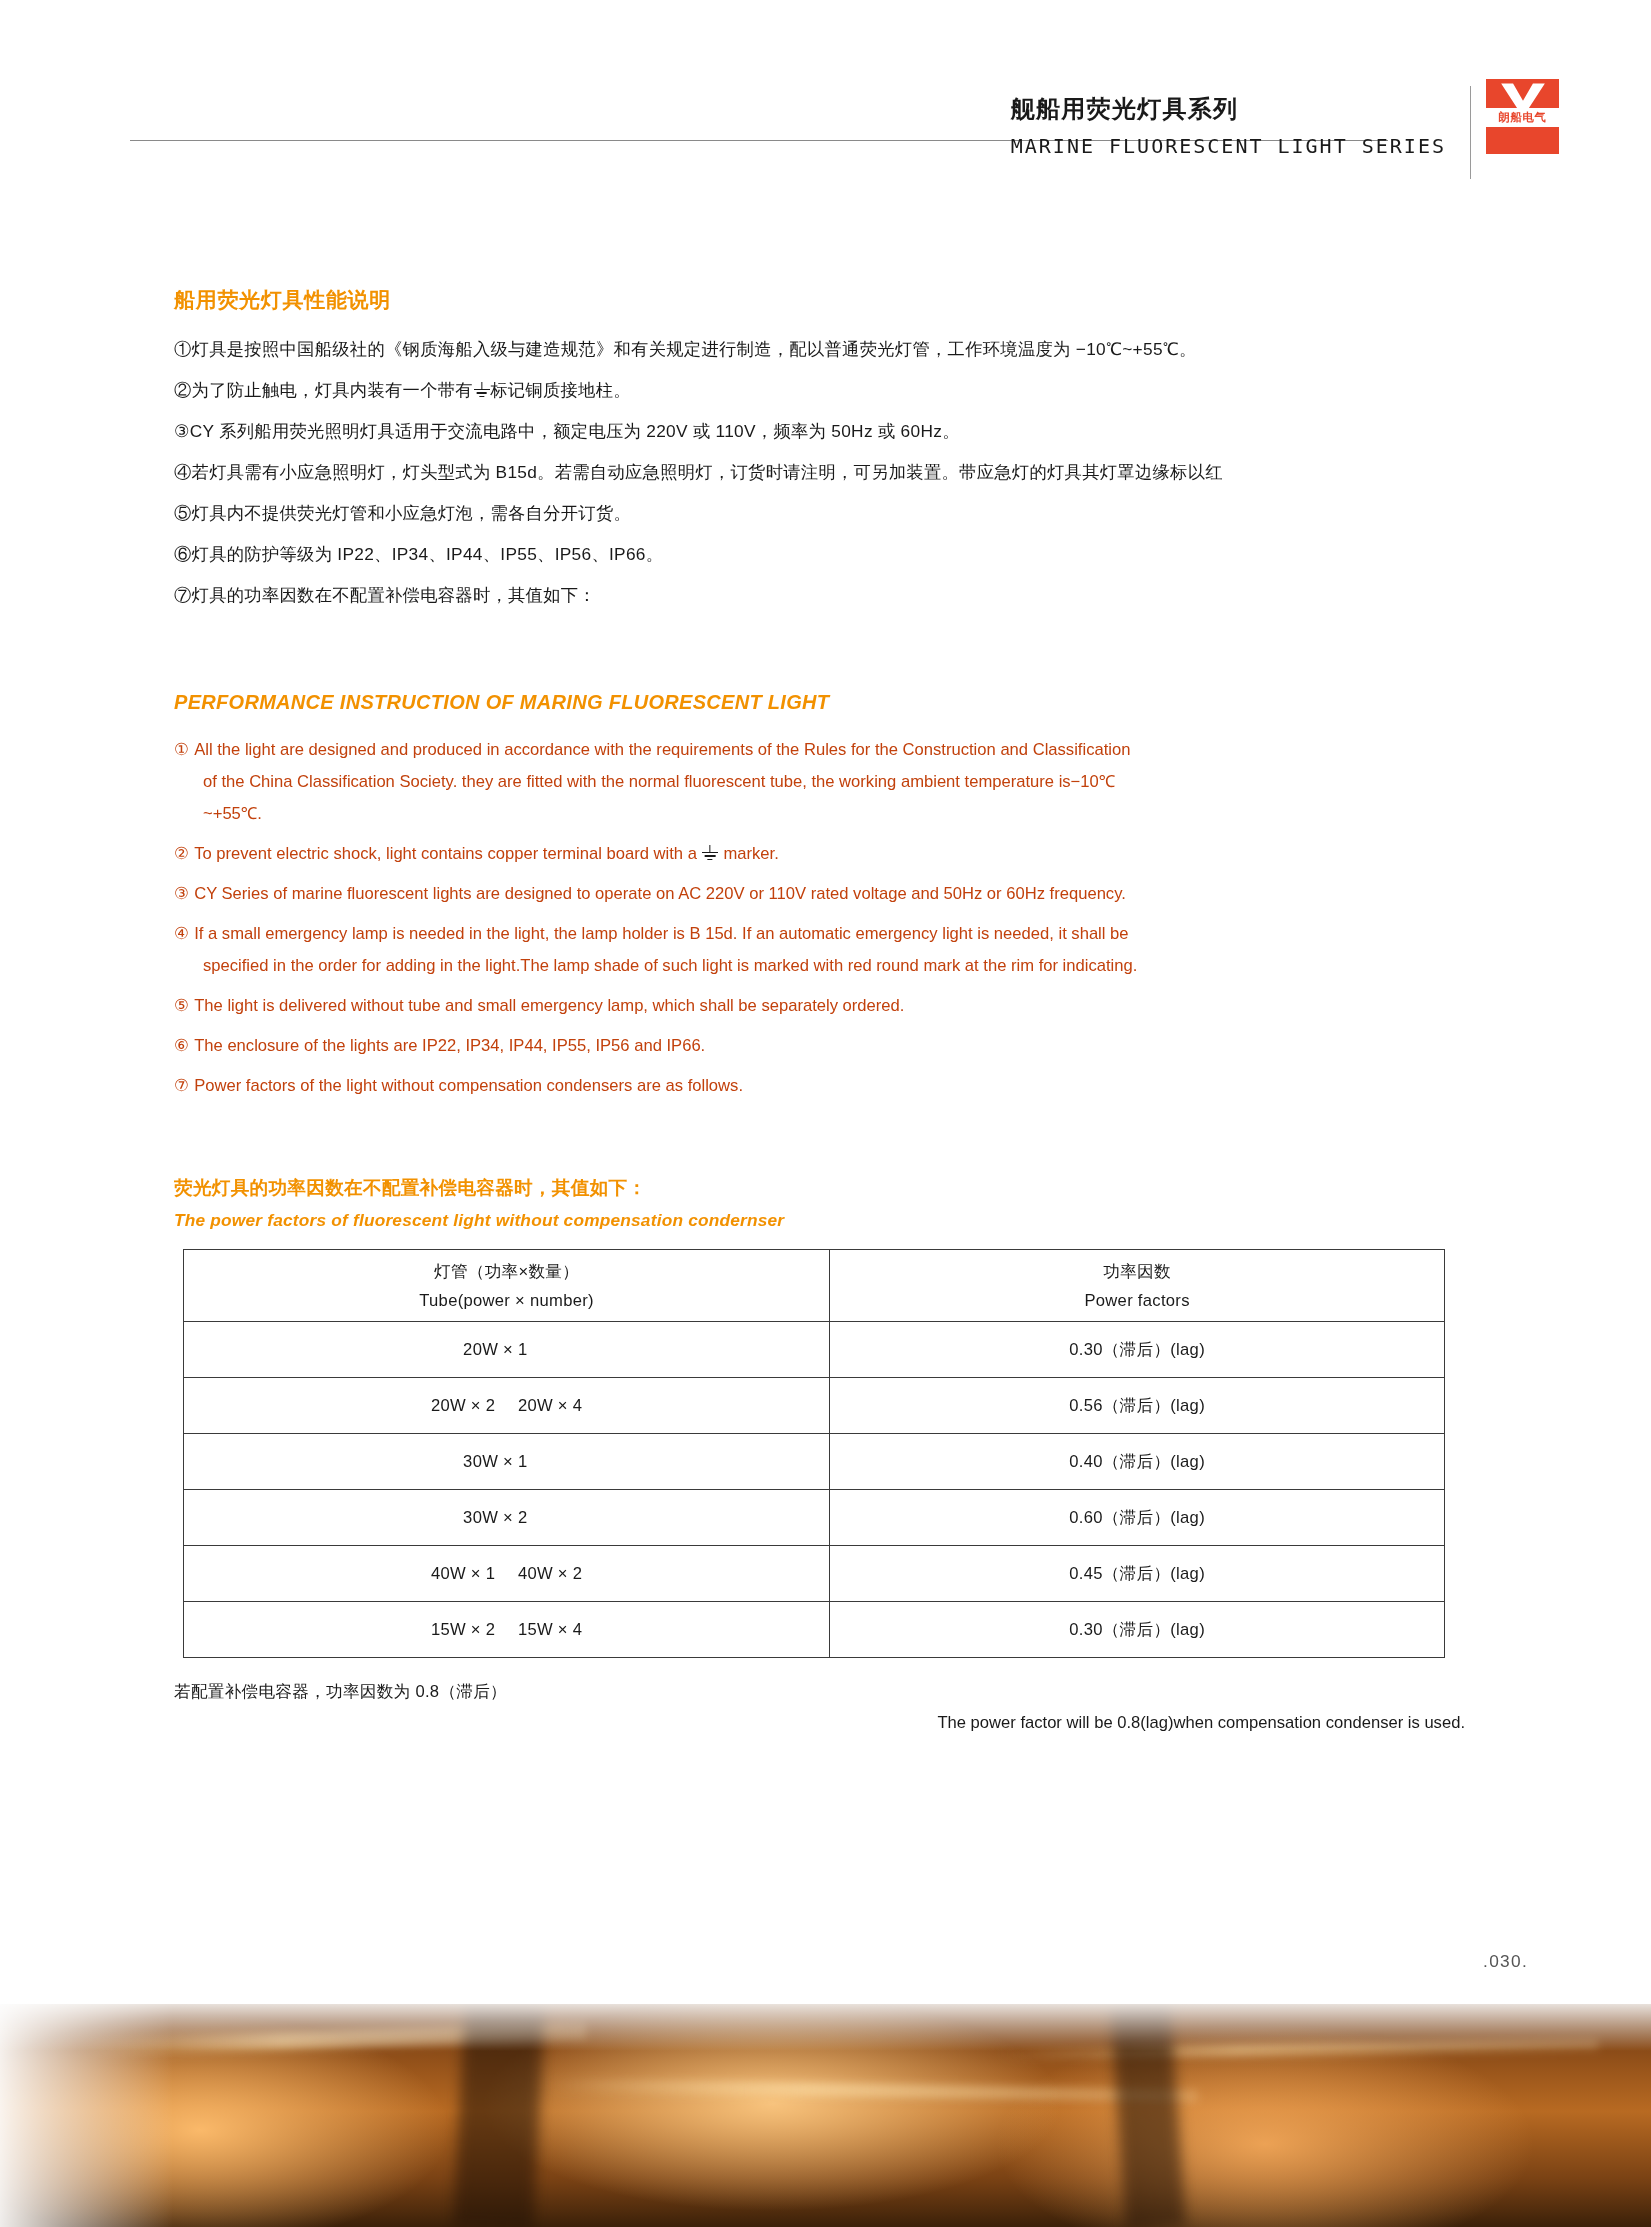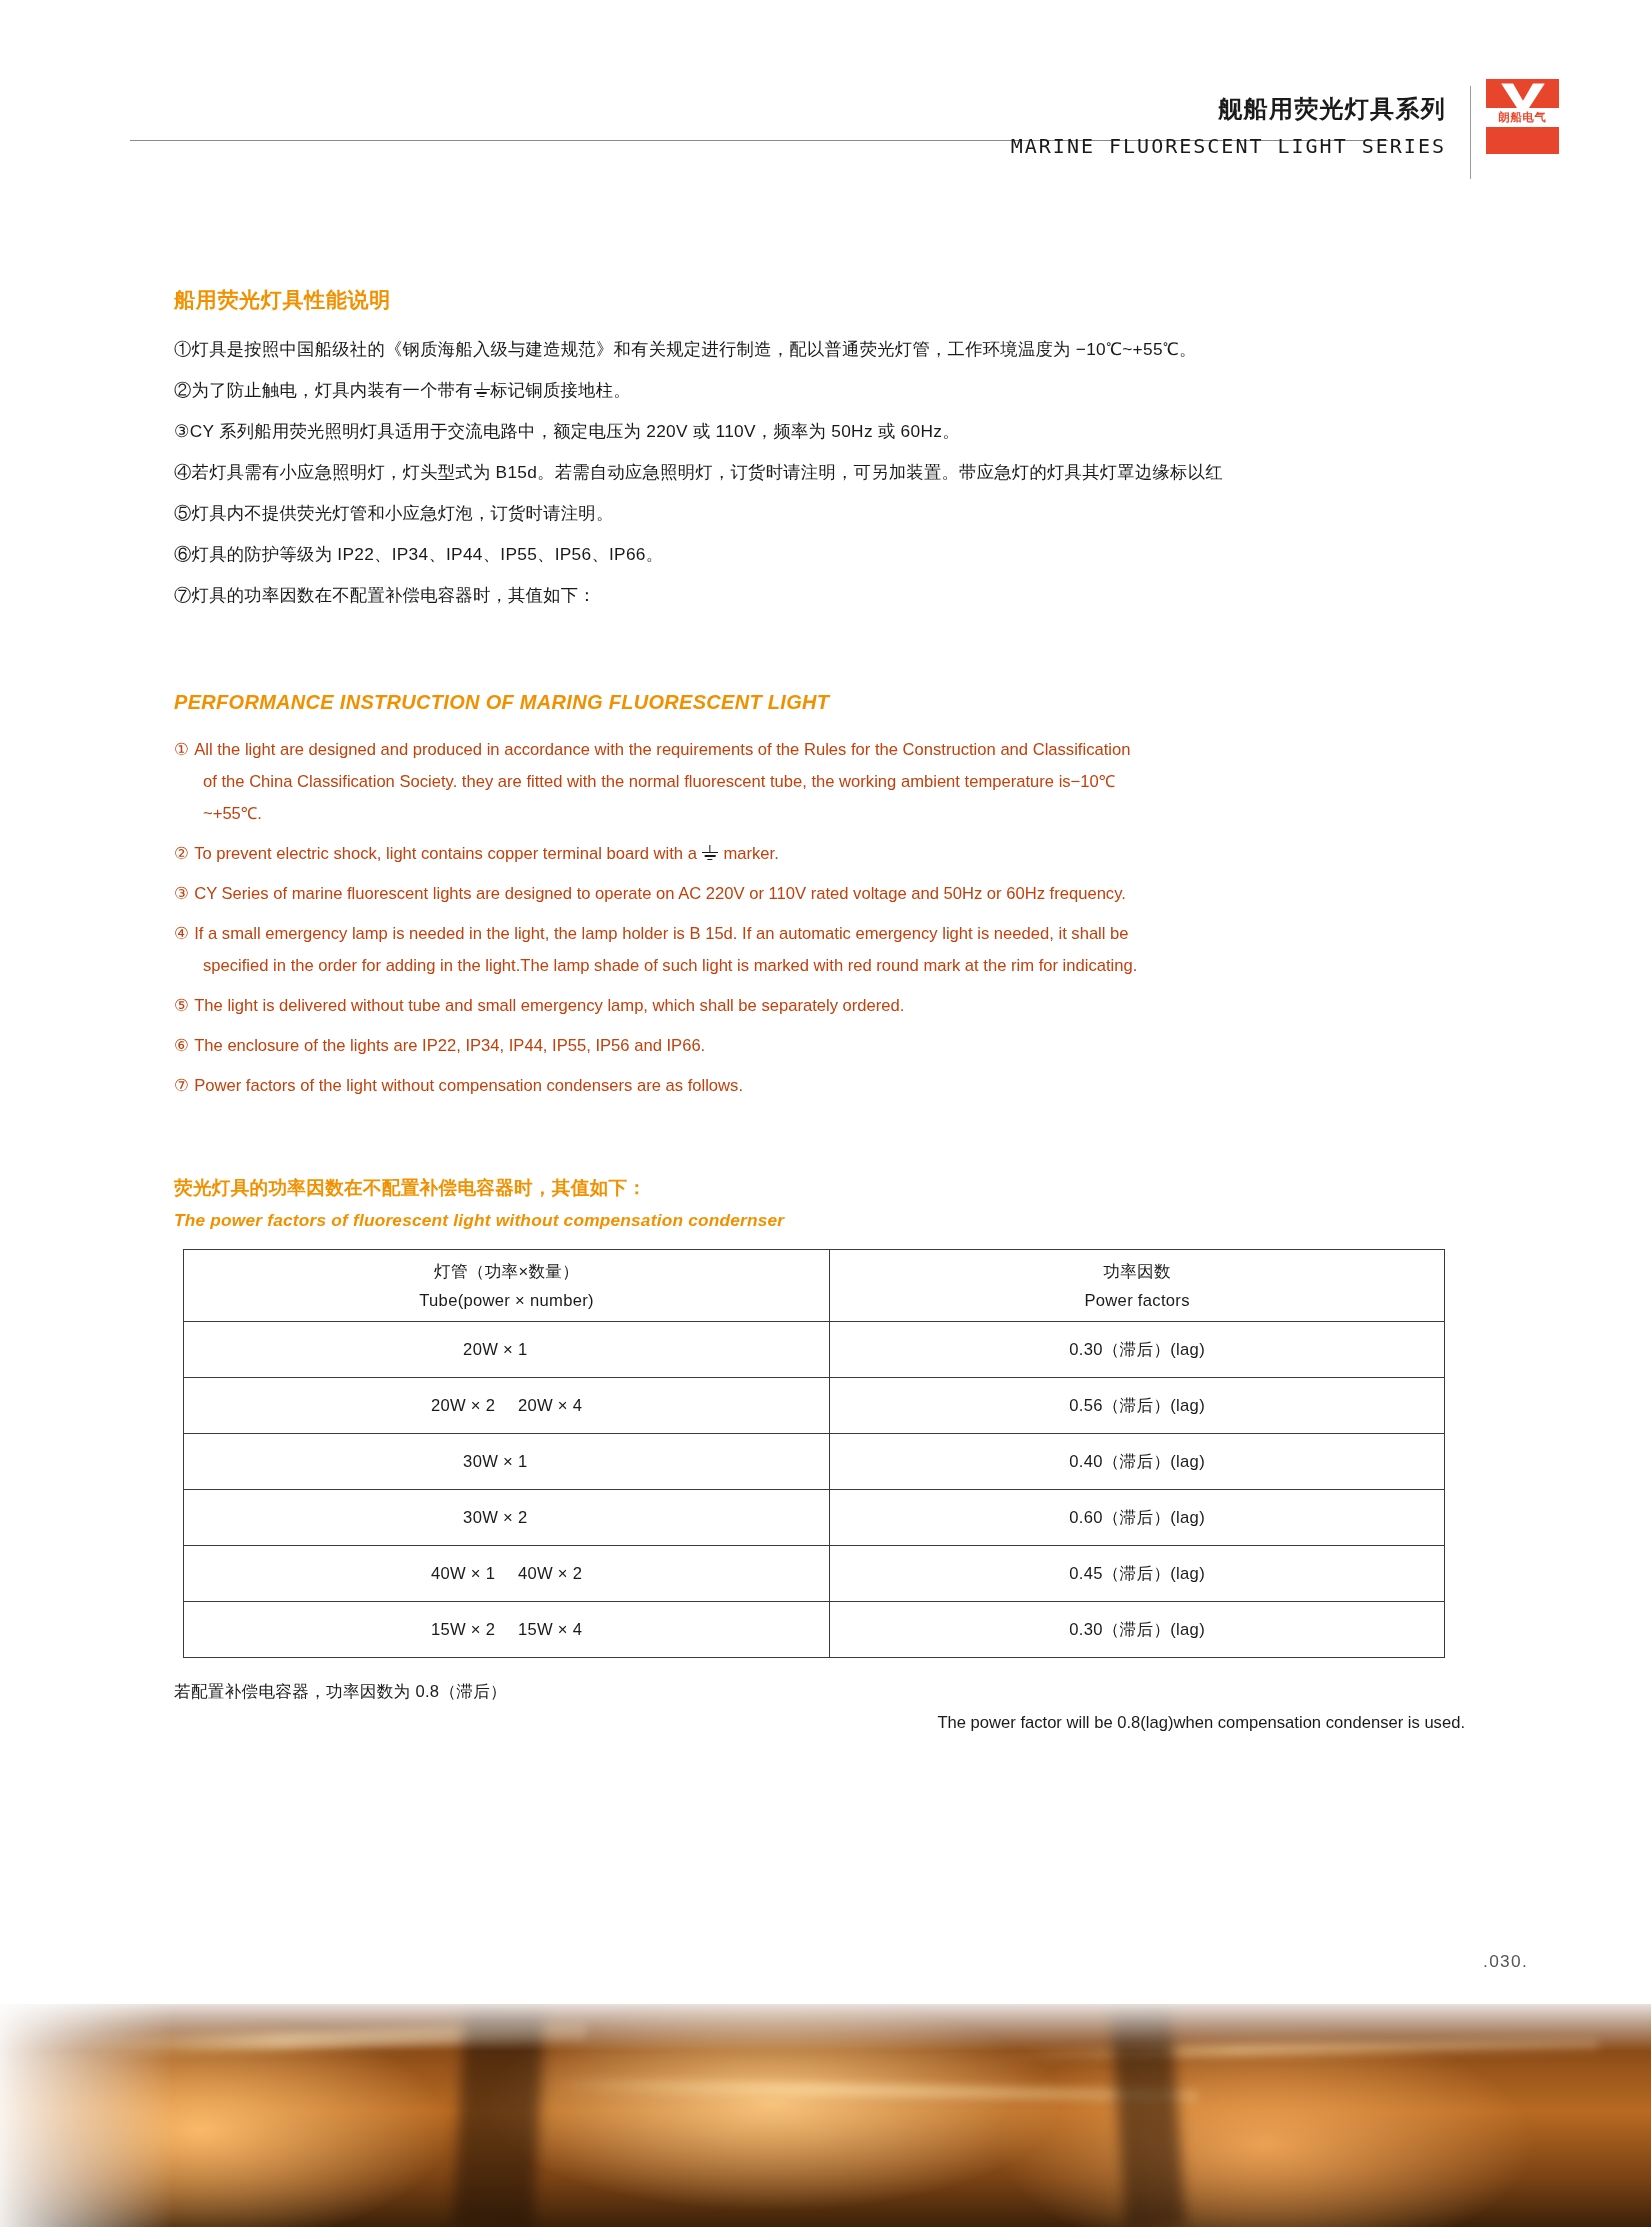--- a/index.html
+++ b/index.html
@@ -29,21 +29,20 @@
     top: 61px;
     left: 130px;
     width: 1258px;
     height: 1.3px;
     background: #8a8a8a;
   }
   .header-titles {
     position: absolute;
     top: 12px;
     right: 206px;
-    text-align: right;
   }
   .header-title-cn {
     font-size: 24px;
     font-weight: bold;
     color: #1a1a1a;
     letter-spacing: 1.3px;
     line-height: 35px;
     white-space: nowrap;
   }
   .header-title-en {
@@ -298,21 +297,21 @@
 
 <div class="content">
 
   <div class="sec-title-cn">船用荧光灯具性能说明</div>
 
   <ul class="cn-list">
     <li>①灯具是按照中国船级社的《钢质海船入级与建造规范》和有关规定进行制造，配以普通荧光灯管，工作环境温度为 −10℃~+55℃。</li>
     <li><span>②为了防止触电，灯具内装有一个带有</span><span class="gnd"><i class="v"></i><i class="h1"></i><i class="h2"></i><i class="h3"></i></span><span>标记铜质接地柱。</span></li>
     <li>③CY 系列船用荧光照明灯具适用于交流电路中，额定电压为 220V 或 110V，频率为 50Hz 或 60Hz。</li>
     <li>④若灯具需有小应急照明灯，灯头型式为 B15d。若需自动应急照明灯，订货时请注明，可另加装置。带应急灯的灯具其灯罩边缘标以红</li>
-    <li>⑤灯具内不提供荧光灯管和小应急灯泡，订货时请注明。</li>
+    <li>⑤灯具内不提供荧光灯管和小应急灯泡，需各自分开订货。</li>
     <li>⑥灯具的防护等级为 IP22、IP34、IP44、IP55、IP56、IP66。</li>
     <li>⑦灯具的功率因数在不配置补偿电容器时，其值如下：</li>
   </ul>
 
   <div class="sec-title-en">PERFORMANCE INSTRUCTION OF MARING FLUORESCENT LIGHT</div>
 
   <ul class="en-list">
     <li>
       <span class="num">①</span><span class="cont">All the light are designed and produced in accordance with the requirements of the Rules for the Construction and Classification</span>
       <span class="ind">of the China Classification Society. they are fitted with the normal fluorescent tube, the working ambient temperature is−10℃</span>

